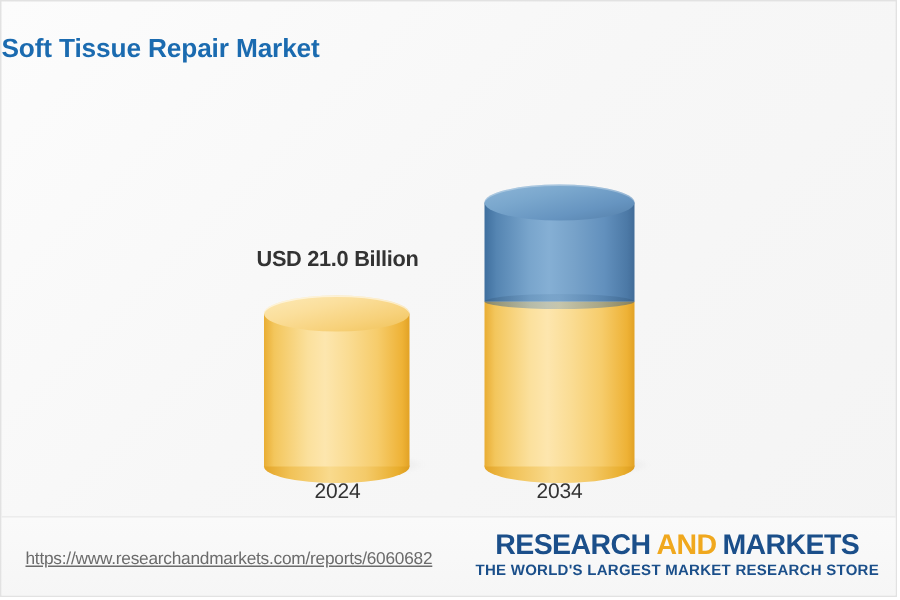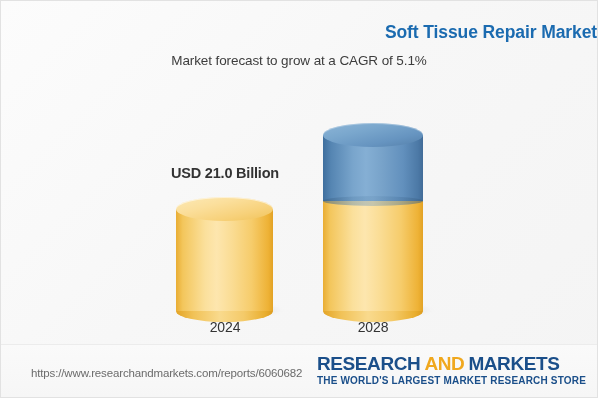--- a/index.html
+++ b/index.html
@@ -23,21 +23,21 @@
     background: linear-gradient(135deg, #fcfcfc 0%, #f7f7f7 45%, #f4f4f4 100%);
     overflow: hidden;
   }
 
   
   #chart-title {
     position: absolute;
     top: 21px;
     left: 0;
     width: 100%;
-    text-align: right;
+    text-align: left;
     font-size: 17.5px;
     font-weight: bold;
     color: #1b6bb0;
     letter-spacing: -0.1px;
   }
   #chart-subtitle {
     position: absolute;
     top: 52px;
     left: 0;
     width: 100%;
@@ -175,31 +175,32 @@
     position: absolute;
     left: 0;
     bottom: 0;
     width: 598px;
     height: 52px;
     border-top: 1px solid #ececec;
     background: linear-gradient(180deg, #fafafa 0%, #f6f6f6 100%);
   }
   #footer-url {
     position: absolute;
-    left: 30px;
+    left: 16px;
     top: 22px;
     font-size: 11.5px;
     color: #6b6b6b;
     letter-spacing: -0.15px;
+    text-decoration: underline;
   }
   #logo {
     position: absolute;
     right: 13px;
     top: 9px;
-    text-align: left;
+    text-align: center;
   }
   #logo-main {
     font-size: 19px;
     font-weight: bold;
     letter-spacing: -0.4px;
     color: #1b4f8a;
     white-space: nowrap;
     line-height: 1.05;
   }
   #logo-main .and { color: #f0a81e; }
@@ -211,21 +212,20 @@
     color: #1b4f8a;
     white-space: nowrap;
   }
 </style>
 </head>
 <body>
 
 <div id="card">
 
   <div id="chart-title">Soft Tissue Repair Market</div>
-  <div id="chart-subtitle">Market forecast to grow at a CAGR of 5.1%</div>
 
   <div id="plot">
 
     <div class="value-label" style="left:124px; top:164px;">USD 21.0 Billion</div>
 
     <div class="cyl-group" style="left:175px; top:196px; width:97px; height:114px;">
       <div class="cyl-shadow"></div>
 
       <div class="cap-bottom yellow" style="bottom:-11px;"></div>
 
@@ -250,21 +250,21 @@
 
       <div class="seg" style="top:12px; height:66px;">
         <div class="seg-body blue-body"></div>
       </div>
 
       <div class="seam" style="top:73px;"></div>
 
       <div class="cap-top blue" style="top:0px;"></div>
     </div>
 
-    <div class="cat-label" style="left:272px; top:318px;">2028</div>
+    <div class="cat-label" style="left:272px; top:318px;">2034</div>
 
   </div>
 
   <div id="footer">
     <div id="footer-url">https://www.researchandmarkets.com/reports/6060682</div>
     <div id="logo">
       <div id="logo-main"><span>RESEARCH</span><span class="and" style="margin:0 4px;">AND</span><span>MARKETS</span></div>
       <div id="logo-tag">THE WORLD'S LARGEST MARKET RESEARCH STORE</div>
     </div>
   </div>

